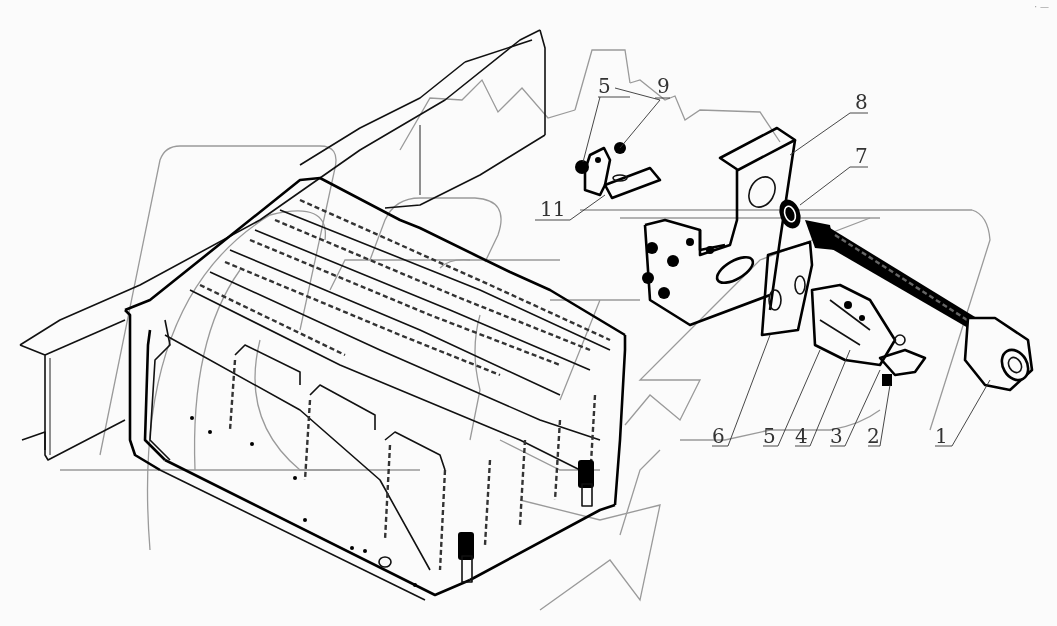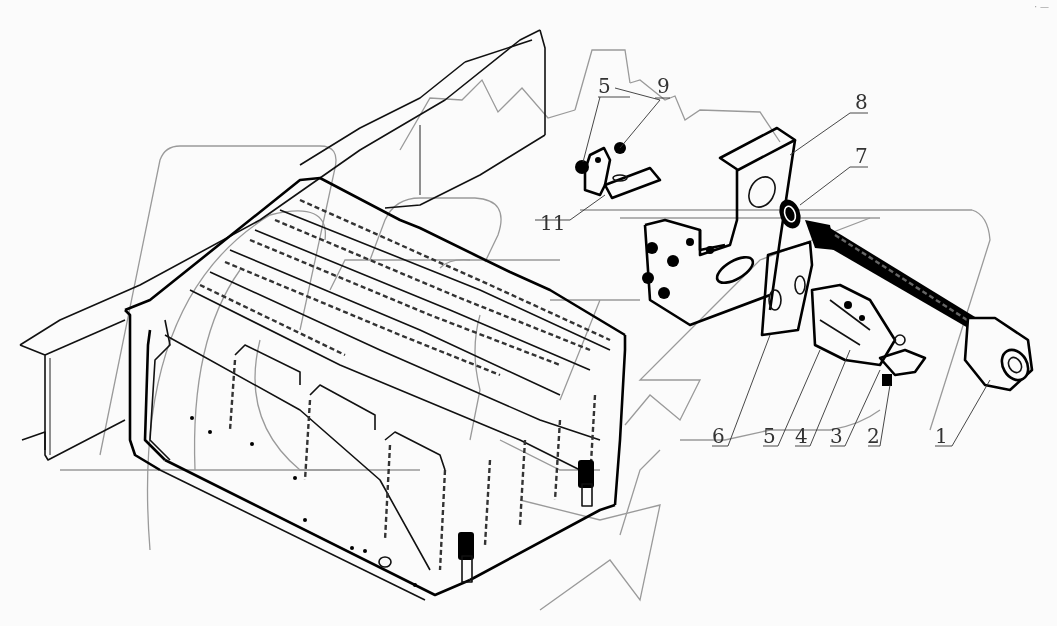--- a/index.html
+++ b/index.html
@@ -195,21 +195,21 @@
     <path class="lead" d="M830,446 L845,446 M845,446 L880,370"></path>
 
     <path class="lead" d="M868,446 L880,446 M880,446 L890,385"></path>
 
     <path class="lead" d="M935,446 L952,446 M952,446 L990,380"></path>
   </g>
 </svg>
 
 <div class="lbl" style="left:598px; top:76px;">5</div>
 <div class="lbl" style="left:657px; top:76px;">9</div>
-<div class="lbl" style="left:540px; top:213px;">11</div>
+<div class="lbl" style="left:540px; top:199px;">11</div>
 <div class="lbl" style="left:855px; top:92px;">8</div>
 <div class="lbl" style="left:855px; top:146px;">7</div>
 <div class="lbl" style="left:712px; top:426px;">6</div>
 <div class="lbl" style="left:763px; top:426px;">5</div>
 <div class="lbl" style="left:795px; top:426px;">4</div>
 <div class="lbl" style="left:830px; top:426px;">3</div>
 <div class="lbl" style="left:867px; top:426px;">2</div>
 <div class="lbl" style="left:935px; top:426px;">1</div>
 
 <div class="corner">· —</div>

